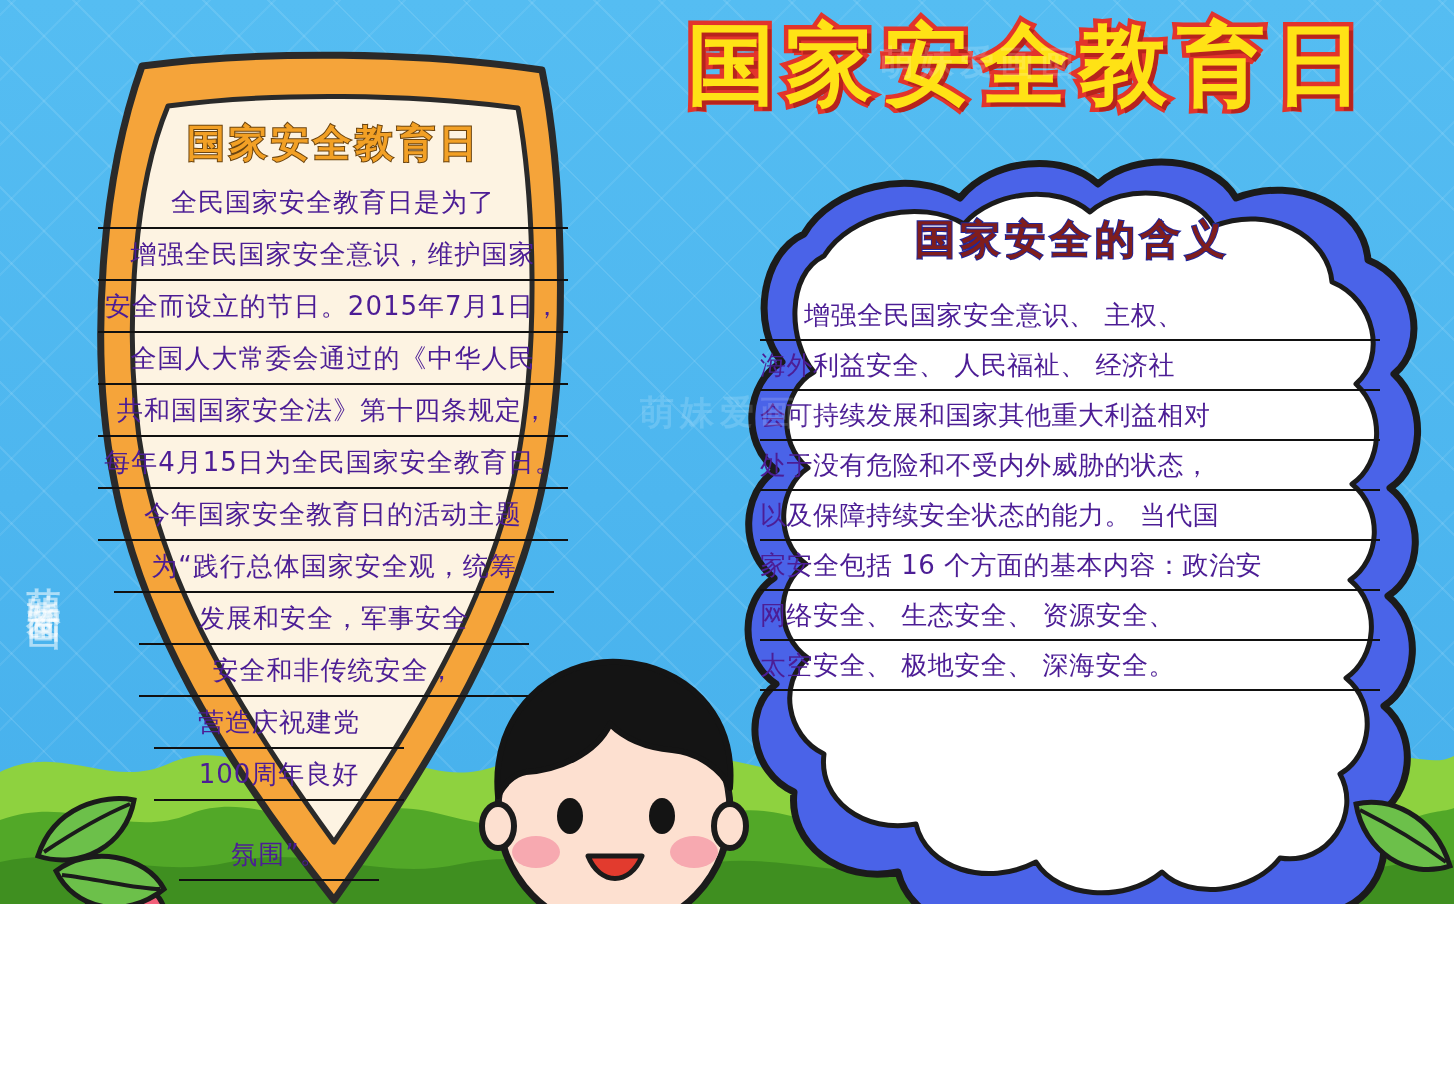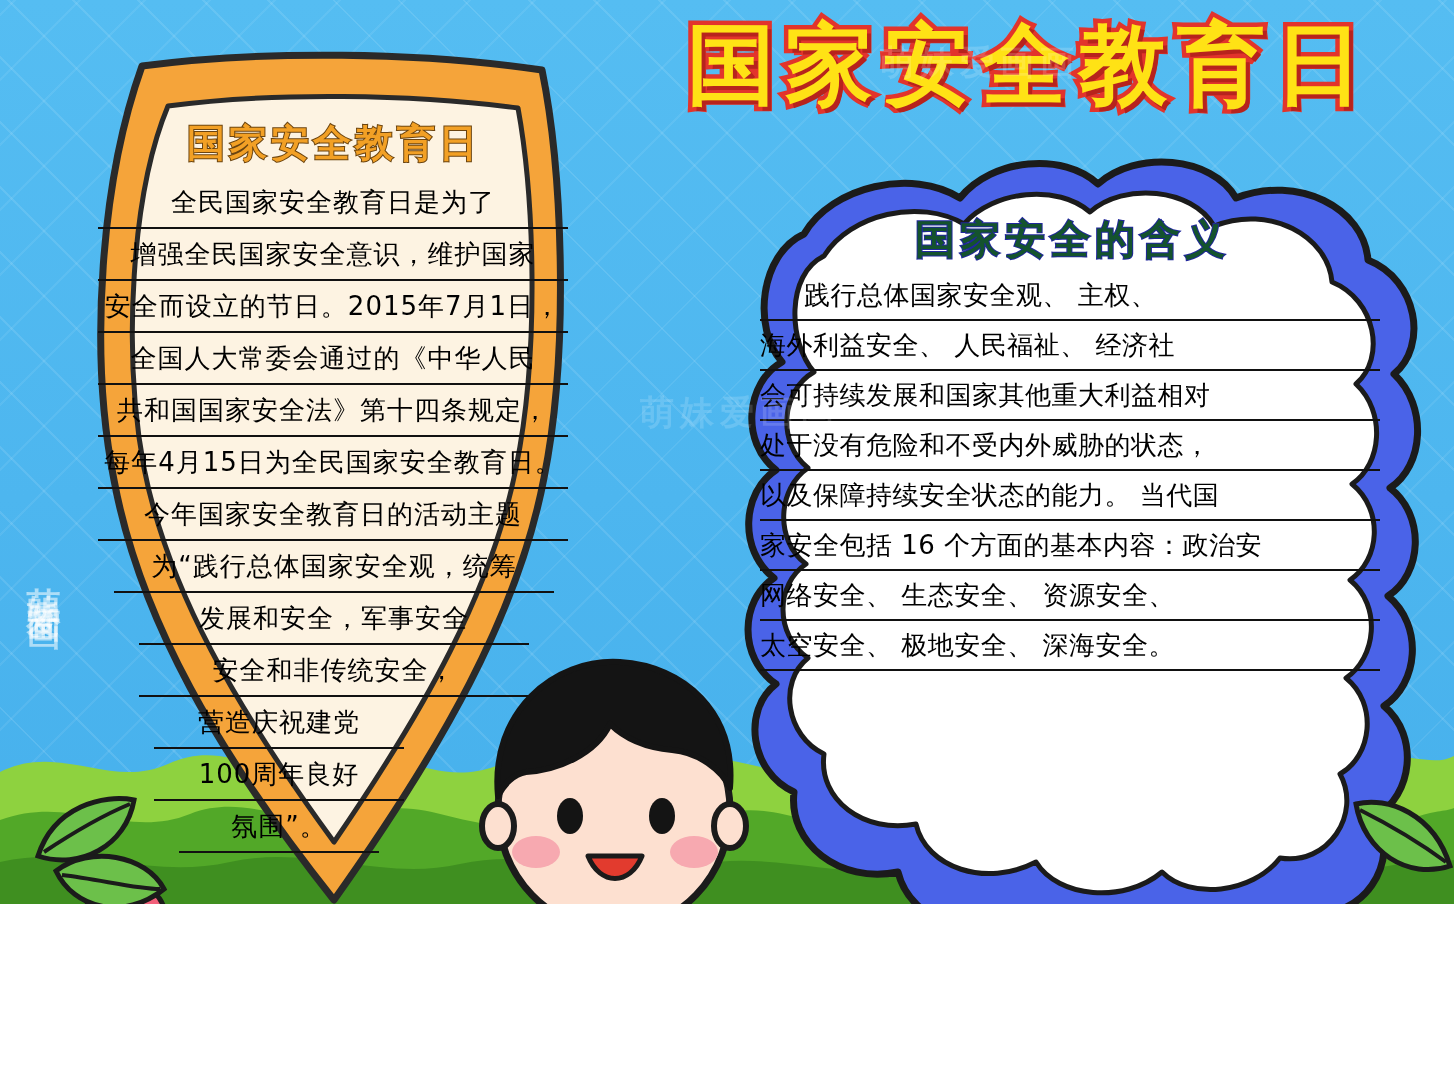--- a/index.html
+++ b/index.html
@@ -91,35 +91,35 @@
     white-space: nowrap;
   }
   .lined {
     list-style: none;
     margin: 0;
     padding: 0;
   }
   .lined li {
     border-bottom: 2px solid #111;
     font-family: "DejaVu Sans", "Liberation Sans", sans-serif;
-    color: #000000;
+    color: #4c1d95;
     white-space: nowrap;
   }
   .shield-content .lined li {
     font-size: 26px;
     line-height: 50px;
     height: 50px;
     text-align: center;
     letter-spacing: 1px;
   }
   .shield-content .lined li.narrow  { width: 470px; margin-left: 14px; }
   .shield-content .lined li.n2 { width: 440px; margin-left: 30px; }
   .shield-content .lined li.n3 { width: 390px; margin-left: 55px; }
   .shield-content .lined li.n5 { width: 250px; margin-left: 70px; }
-  .shield-content .lined li.n6 { width: 200px; margin-left: 95px; }
+  .shield-content .lined li.n6 { width: 200px; margin-left: 95px; margin-top: 28px; }
 
   
   .cloud {
     position: absolute;
     left: 712px;
     top: 150px;
     width: 730px;
     height: 830px;
   }
   .cloud svg {
@@ -129,25 +129,25 @@
     position: absolute;
     left: 48px;
     top: 62px;
     width: 625px;
   }
   .cloud-title {
     text-align: center;
     font-family: Liberation Serif, serif;
     font-size: 40px;
     font-weight: bold;
-    color: #14532d;
+    color: #7f1d1d;
     -webkit-text-stroke: 2px #20279c;
     paint-order: stroke fill;
     letter-spacing: 5px;
-    margin-bottom: 4px;
+    margin-bottom: 24px;
     white-space: nowrap;
   }
   .cloud-content .lined li {
     font-size: 26px;
     line-height: 48px;
     height: 48px;
     width: 620px;
     text-align: left;
     letter-spacing: 0.5px;
   }
@@ -263,21 +263,21 @@
                C650,664 616,716 568,708 C540,744 478,750 450,722
                C412,754 346,748 324,712 C274,738 214,718 204,674
                C152,684 106,650 112,604 C74,586 66,532 96,508
                C62,484 64,434 94,414 C62,390 66,338 96,318
                C64,292 70,240 102,222 C76,192 74,124 112,106 Z" fill="#ffffff" stroke="#1b1b1b" stroke-width="5" stroke-linejoin="round"></path>
     </svg>
 
     <div class="cloud-content">
       <div class="cloud-title">国家安全的含义</div>
       <ul class="lined">
-        <li class="indent">践行总体国家安全观、 主权、</li>
+        <li class="indent">增强全民国家安全意识、 主权、</li>
         <li>海外利益安全、 人民福祉、 经济社</li>
         <li>会可持续发展和国家其他重大利益相对</li>
         <li>处于没有危险和不受内外威胁的状态，</li>
         <li>以及保障持续安全状态的能力。 当代国</li>
         <li>家安全包括 16 个方面的基本内容：政治安</li>
         <li>网络安全、 生态安全、 资源安全、</li>
         <li class="last">太空安全、 极地安全、 深海安全。</li>
       </ul>
     </div>
   </div>

